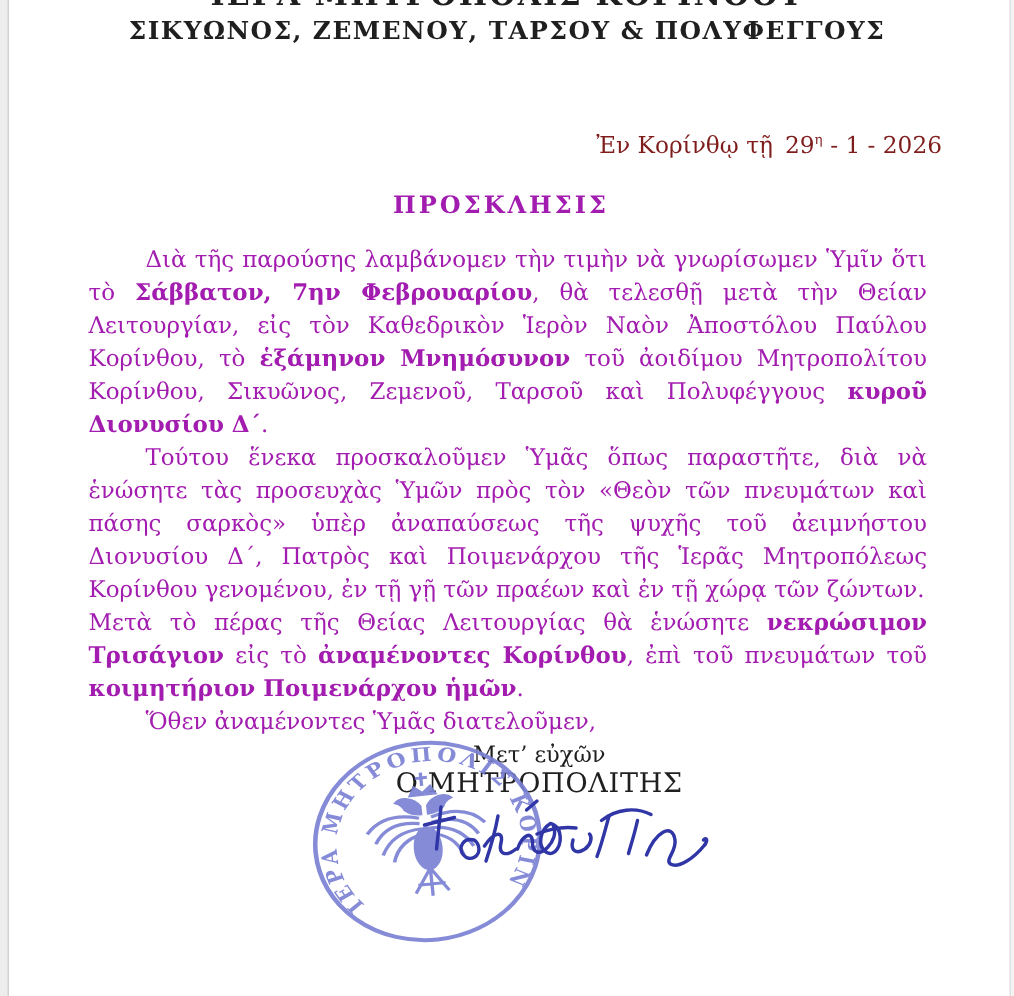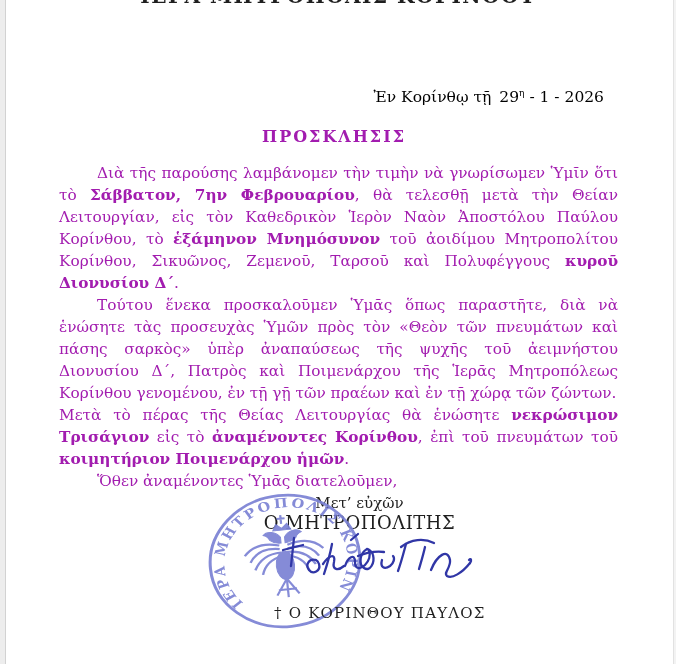--- a/index.html
+++ b/index.html
@@ -25,22 +25,22 @@
   }
   .header-line1{
     font-weight:bold;font-size:20px;letter-spacing:1.5px;
     line-height:24px;white-space:nowrap;color:#1f1f1f;
   }
   .header-line2{
     font-weight:bold;font-size:16.5px;letter-spacing:1px;
     line-height:22px;margin-top:2px;white-space:nowrap;color:#1f1f1f;
   }
   .dateline{
-    position:absolute;top:88px;right:72px;
-    font-size:15.5px;color:#000000;white-space:nowrap;
+    position:absolute;top:88px;right:48px;
+    font-size:15.5px;color:#7f1d1d;white-space:nowrap;
   }
   .dateline .day-gap{display:inline-block;width:8px;}
   .dateline sup{font-size:9px;line-height:0;}
   .doc-title{
     position:absolute;top:127px;left:0;right:8px;
     text-align:center;font-weight:bold;font-size:16px;
     letter-spacing:2px;color:#a21caf;
   }
   .body-text{
     position:absolute;top:162px;left:59px;right:58px;
@@ -76,20 +76,21 @@
 </head>
 <body>
 
 <div class="page">
 
   <div class="edge-left"></div>
   <div class="edge-right"></div>
 
   <div class="header">
     <div class="header-line1">ΙΕΡΑ ΜΗΤΡΟΠΟΛΙΣ ΚΟΡΙΝΘΟΥ</div>
+    <div class="header-line2">ΣΙΚΥΩΝΟΣ, ΖΕΜΕΝΟΥ, ΤΑΡΣΟΥ &amp; ΠΟΛΥΦΕΓΓΟΥΣ</div>
   </div>
 
   <div class="dateline"><span>Ἐν Κορίνθῳ τῇ</span><span class="day-gap"></span><span>29</span><sup>η</sup><span> </span><span>- 1 - 2026</span></div>
 
   <div class="doc-title">ΠΡΟΣΚΛΗΣΙΣ</div>
 
   <div class="body-text">
     <p class="indent"><span>Διὰ τῆς παρούσης λαμβάνομεν τὴν τιμὴν νὰ γνωρίσωμεν Ὑμῖν ὅτι τὸ </span><span class="b">Σάββατον, 7ην Φεβρουαρίου</span><span>, θὰ τελεσθῇ μετὰ τὴν Θείαν Λειτουργίαν, εἰς τὸν Καθεδρικὸν Ἱερὸν Ναὸν Ἀποστόλου Παύλου Κορίνθου, τὸ </span><span class="b">ἑξάμηνον Μνημόσυνον</span><span> τοῦ ἀοιδίμου Μητροπολίτου Κορίνθου, Σικυῶνος, Ζεμενοῦ, Ταρσοῦ καὶ Πολυφέγγους </span><span class="b">κυροῦ Διονυσίου Δ΄</span><span>.</span></p>
     <p class="indent"><span>Τούτου ἕνεκα προσκαλοῦμεν Ὑμᾶς ὅπως παραστῆτε, διὰ νὰ ἑνώσητε τὰς προσευχὰς Ὑμῶν πρὸς τὸν «Θεὸν τῶν πνευμάτων καὶ πάσης σαρκὸς» ὑπὲρ ἀναπαύσεως τῆς ψυχῆς τοῦ ἀειμνήστου Διονυσίου Δ΄, Πατρὸς καὶ Ποιμενάρχου τῆς Ἱερᾶς Μητροπόλεως Κορίνθου γενομένου, ἐν τῇ γῇ τῶν πραέων καὶ ἐν τῇ χώρᾳ τῶν ζώντων.</span></p>
     <p><span>Μετὰ τὸ πέρας τῆς Θείας Λειτουργίας θὰ ἑνώσητε </span><span class="b">νεκρώσιμον Τρισάγιον</span><span> εἰς τὸ </span><span class="b">ἀναμένοντες Κορίνθου</span><span>, ἐπὶ τοῦ πνευμάτων τοῦ </span><span class="b">κοιμητήριον Ποιμενάρχου ἡμῶν</span><span>.</span></p>
@@ -133,15 +134,14 @@
       <path d="M104 38 c-2 7 2 10 8 6 c4 -3 5 -8 3 -10"></path>
       <path d="M73 18 l7 -6"></path>
       <path d="M128 22 c-3 11 -5 19 -8 27"></path>
       <path d="M123 25 c10 -8 23 -9 33 -4"></path>
       <path d="M147 25 c-2 9 -4 15 -6 22"></path>
       <path d="M153 48 c6 -15 17 -22 19 -10 c1 8 -7 13 -3 16 c5 3 15 -3 23 -13"></path>
       <path d="M192 41 c2 -3 1 -5 -1 -3"></path>
     </g>
   </svg>
 
-  <div class="printed-name">† Ο ΚΟΡΙΝΘΟΥ  ΠΑΥΛΟΣ</div>
 
 </div>
 
 </body></html>

